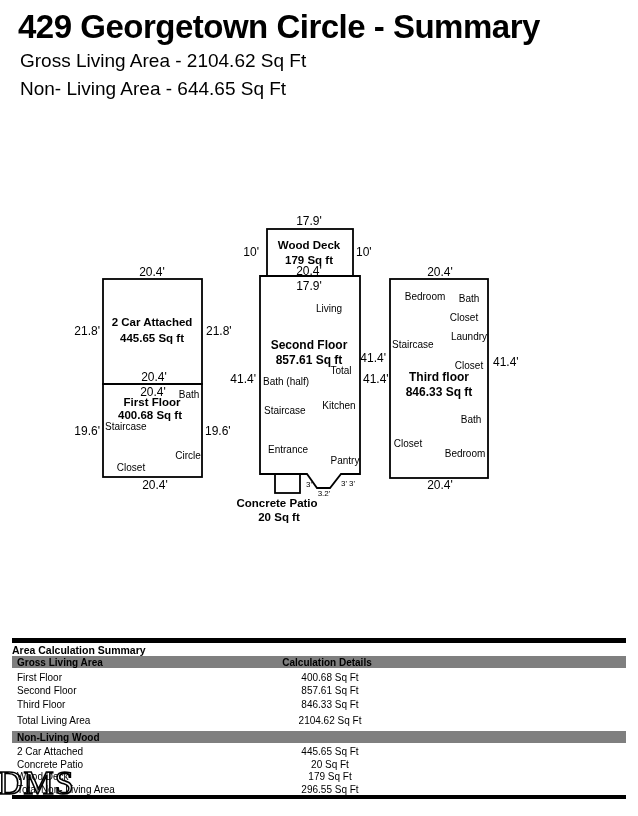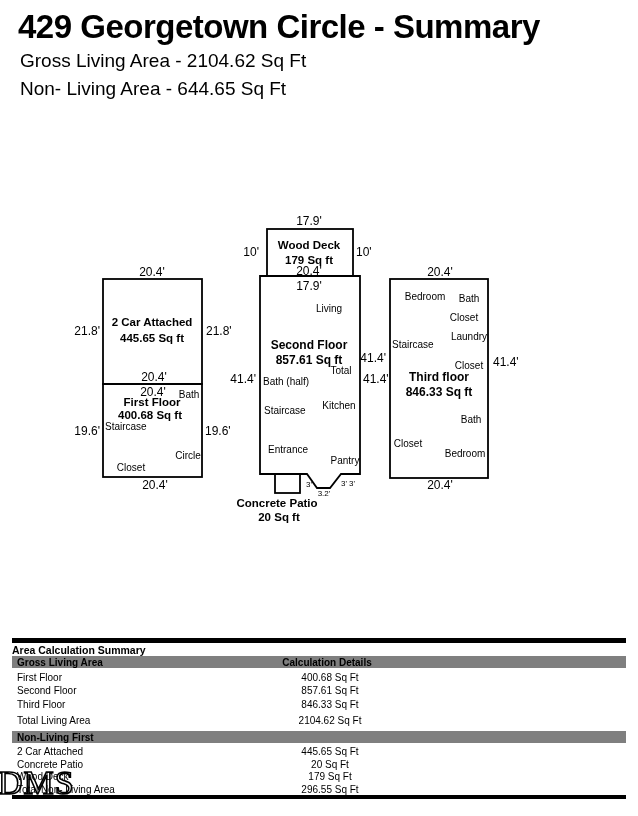--- a/index.html
+++ b/index.html
@@ -145,21 +145,21 @@
   <div class="trow" style="top:59px">
     <span class="cl">Third Floor</span>
     <span class="cv">846.33 Sq Ft</span>
   </div>
   <div class="trow total" style="top:75px">
     <span class="cl">Total Living Area</span>
     <span class="cv">2104.62 Sq Ft</span>
   </div>
 
   <div class="grayrow" style="top:93px">
-    <span class="gl">Non-Living First</span>
+    <span class="gl">Non-Living Wood</span>
   </div>
 
   <div class="trow" style="top:106.5px">
     <span class="cl">2 Car Attached</span>
     <span class="cv">445.65 Sq Ft</span>
   </div>
   <div class="trow" style="top:119.5px">
     <span class="cl">Concrete Patio</span>
     <span class="cv">20 Sq Ft</span>
   </div>

